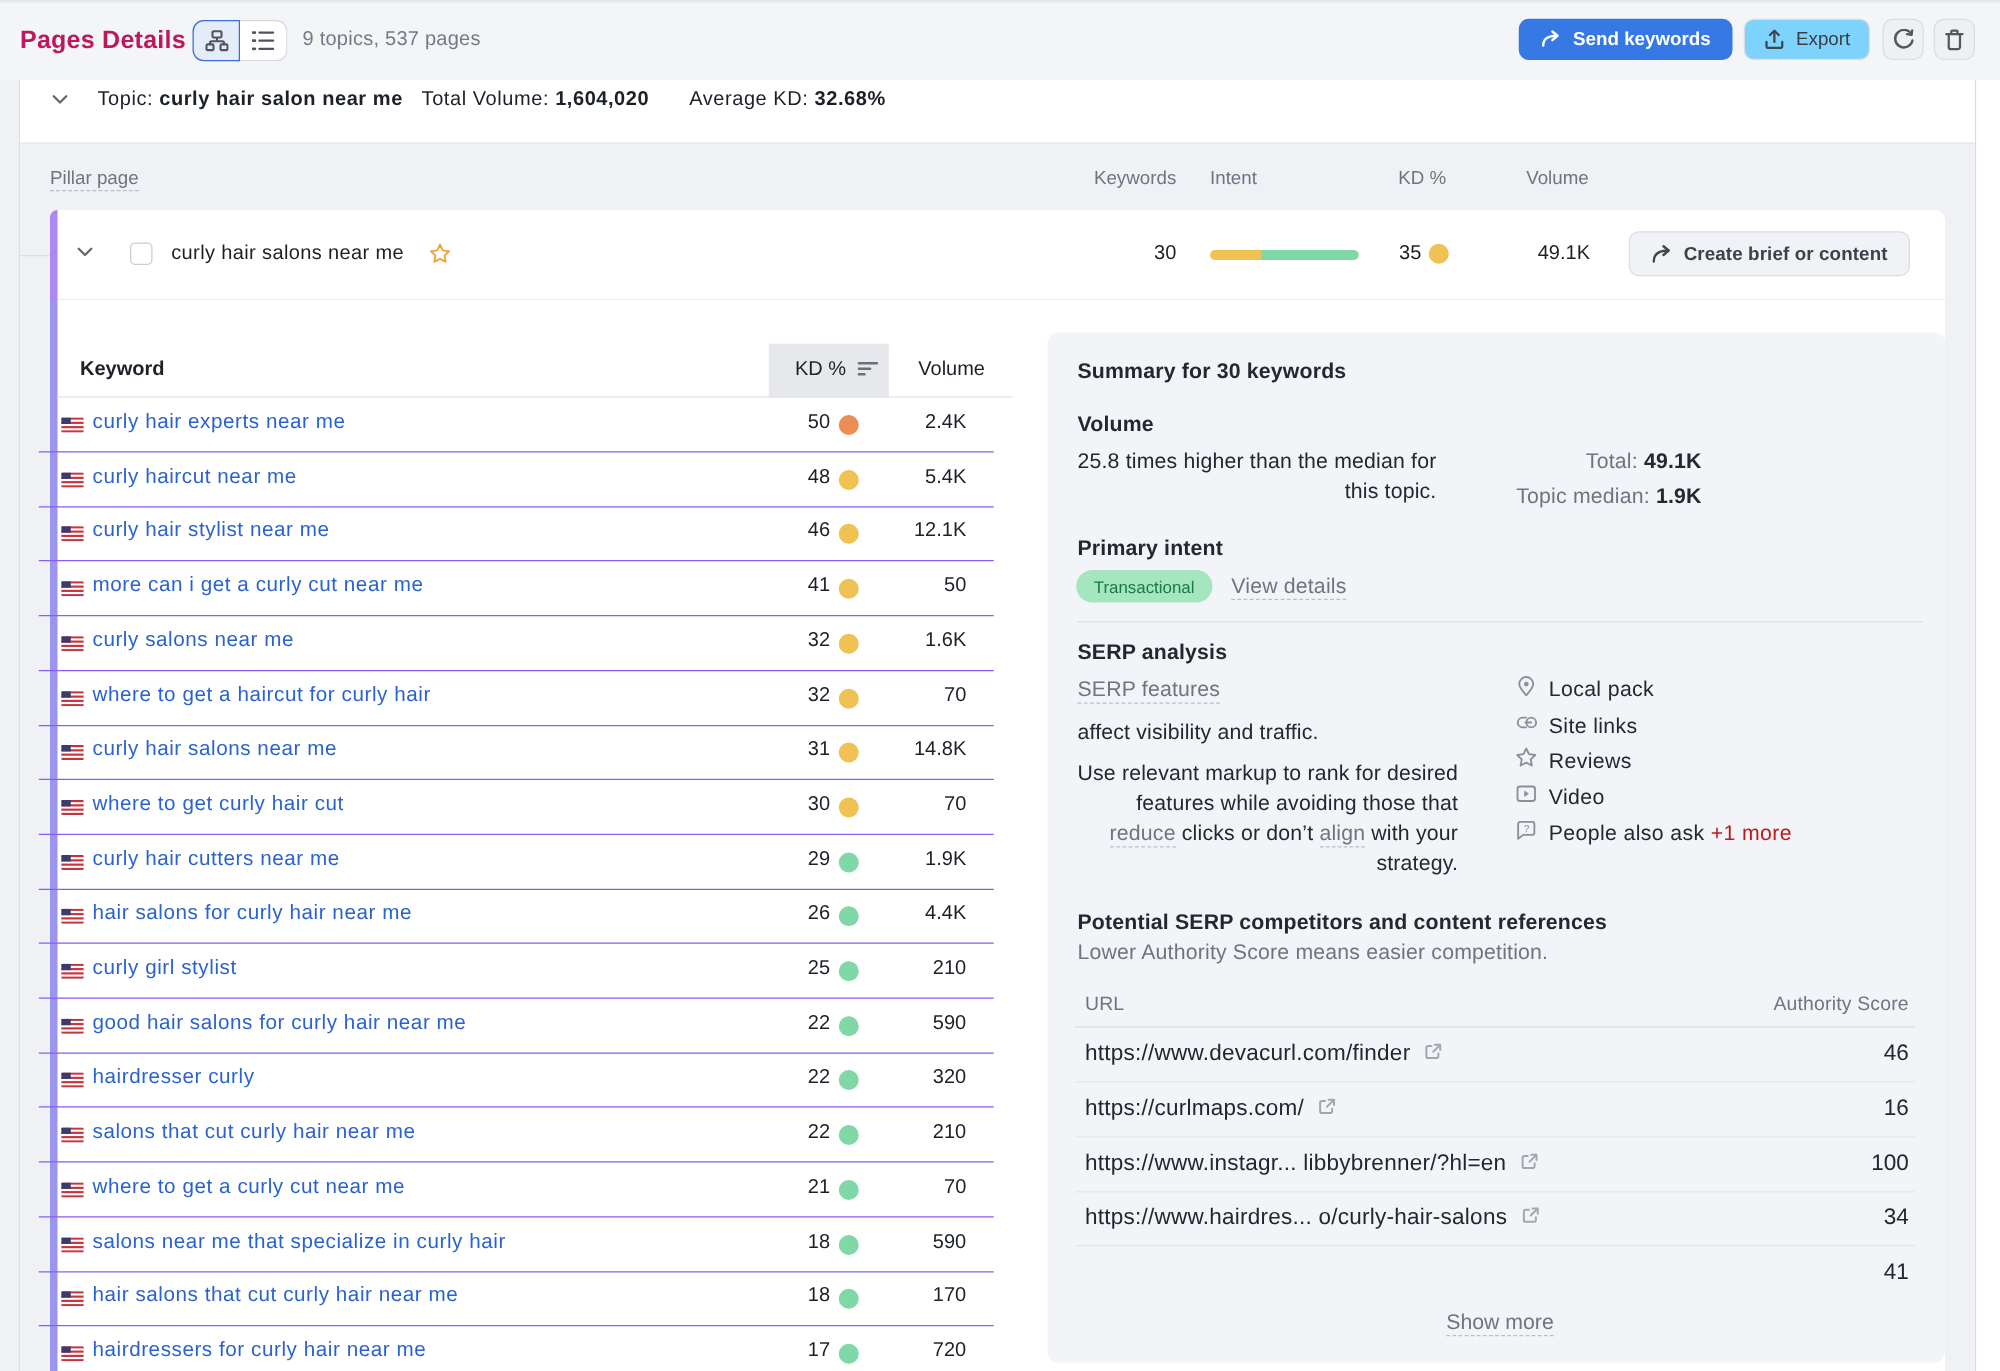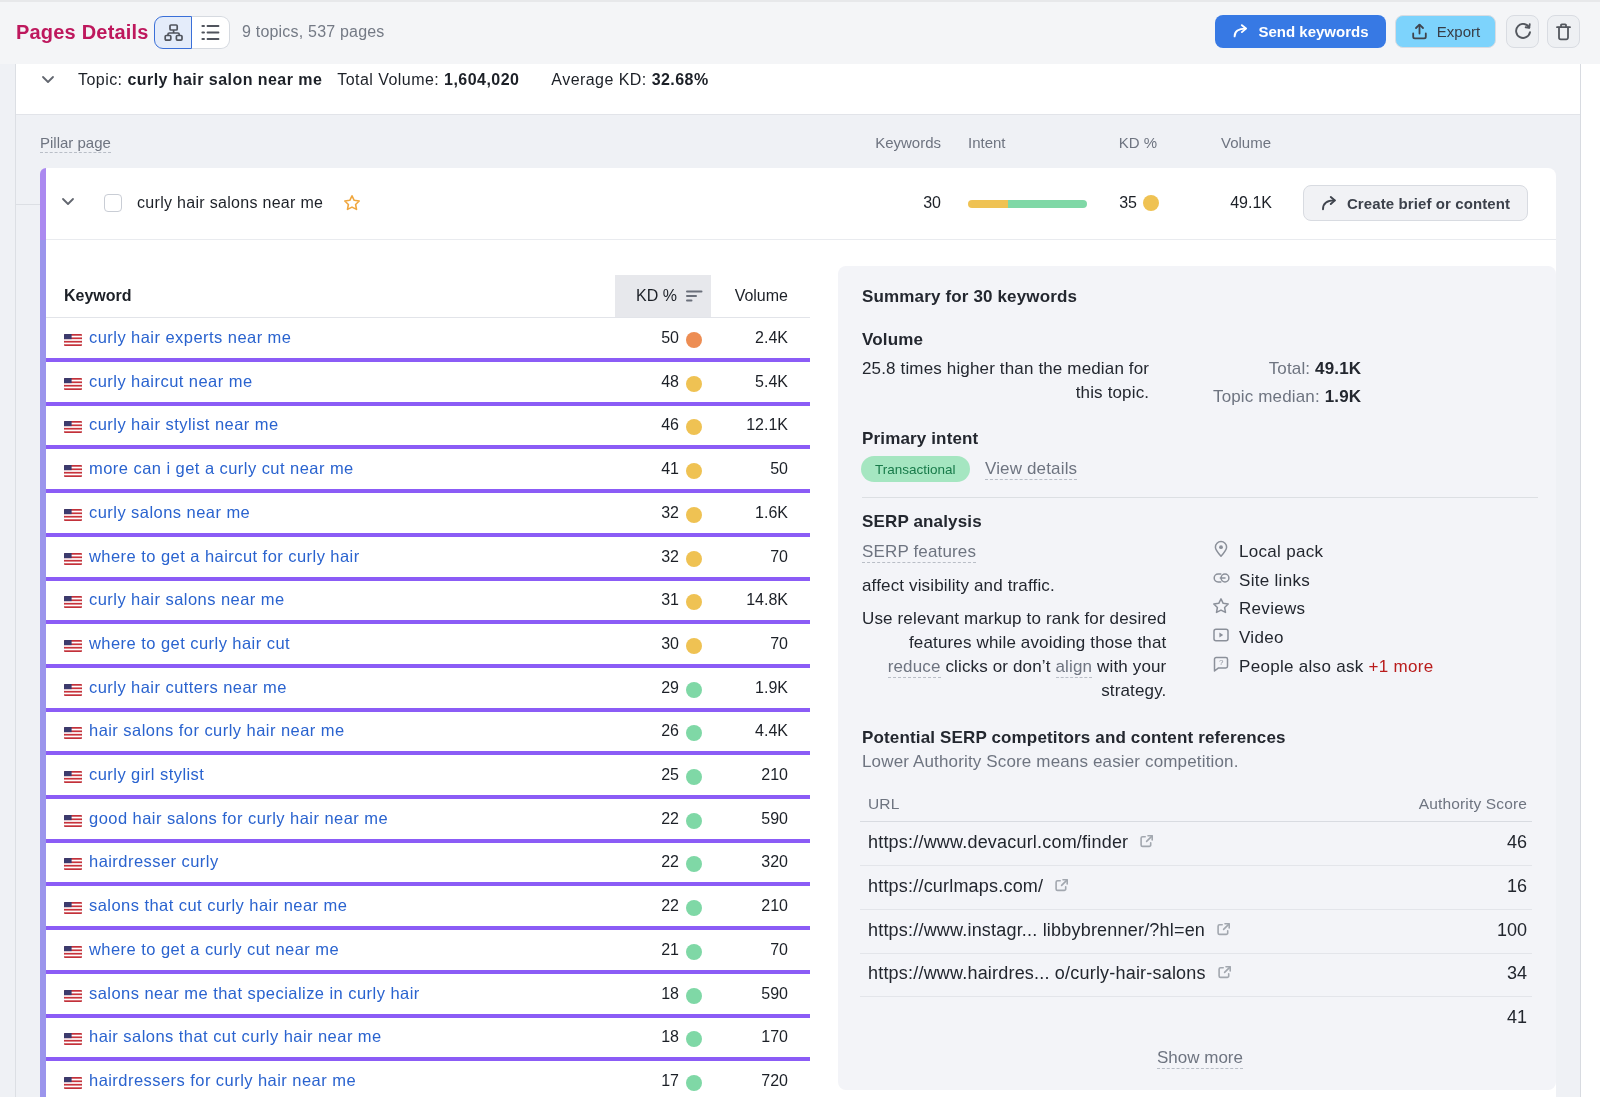--- a/index.html
+++ b/index.html
@@ -42,21 +42,21 @@
 #pkd { left:1037px; top:194px; width:100px; text-align:right; font-size:16px; color:#1c2027; }
 #pkddot { left:1143px; top:195px; width:16px; height:16px; border-radius:50%; background:#efc253; }
 #pvol { left:1172px; top:194px; width:100px; text-align:right; font-size:16px; color:#1c2027; }
 #pbtn { left:1303px; top:185px; width:225px; height:36px; background:#f1f2f5; border:1px solid #d8dbe1; color:#3c414b; font-weight:bold; letter-spacing:0.1px; }
 
 #kwhead { left:64px; top:287px; font-size:16px; font-weight:bold; color:#1c2027; }
 #kdbox { left:615px; top:275px; width:96px; height:43px; background:#e7e8ec; }
 #kdhead { left:636px; top:287px; font-size:16px; color:#1c2027; }
 #volhead { left:688px; top:287px; width:100px; text-align:right; font-size:16px; color:#1c2027; }
 #kwheadline { left:46px; top:317px; width:764px; height:1px; background:#e2e4e9; }
-.krow { left:46px; width:764px; height:44px; border-bottom:4px solid #8b5cf6; position:absolute; }
+.krow { left:31px; width:764px; height:44px; border-bottom:1px solid #8b5cf6; position:absolute; }
 .krow .flag { position:absolute; left:18px; top:16px; }
 .krow .kwlink { position:absolute; left:43px; top:10px; font-size:16.5px; letter-spacing:0.45px; color:#2a63cf; }
 .krow .kd { position:absolute; left:568px; top:11px; width:65px; text-align:right; font-size:16px; color:#1c2027; }
 .krow .dot { position:absolute; left:640px; top:14px; width:16px; height:16px; border-radius:50%; }
 .krow .vol { position:absolute; left:642px; top:11px; width:100px; text-align:right; font-size:16px; color:#1c2027; }
 .dot.o { background:#ed8d53; }
 .dot.y { background:#efc253; }
 .dot.g { background:#7fd8a6; }
 
 #panel { left:838px; top:266px; width:718px; height:824px; background:#f3f4f8; border-radius:8px; }

